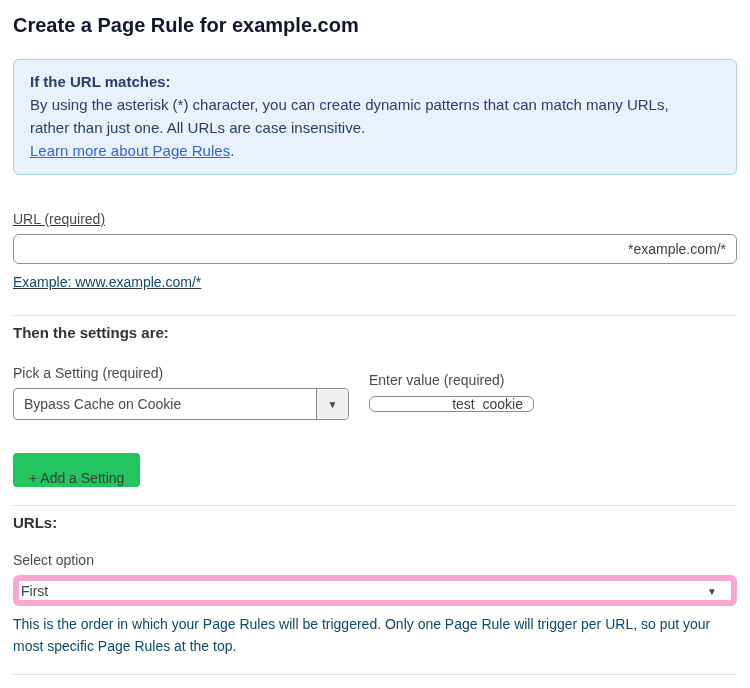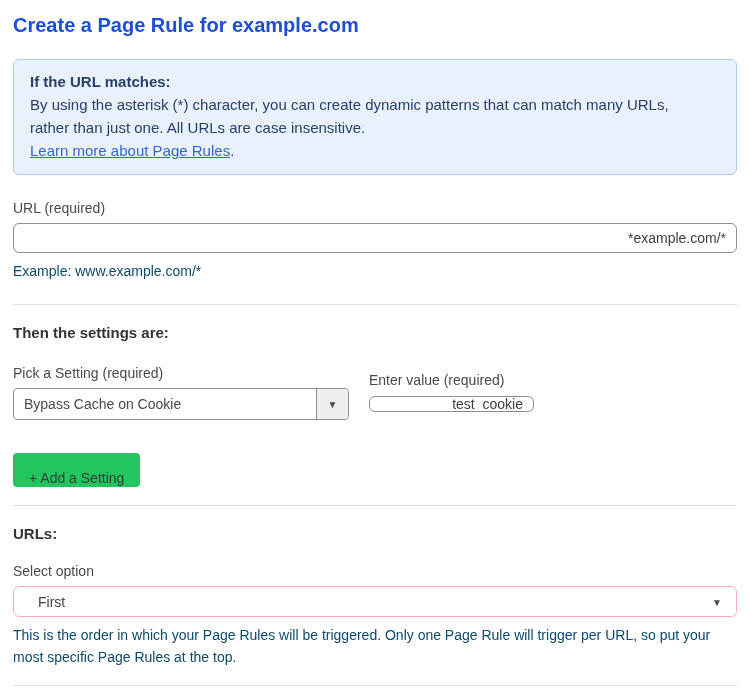--- a/index.html
+++ b/index.html
@@ -9,21 +9,21 @@
     height: 688px;
     font-family: "Liberation Sans", sans-serif;
     color: #333333;
     overflow: hidden;
   }
   .page { padding: 12px 13px 0 13px; }
 
   h1.title {
     font-size: 20px;
     font-weight: bold;
-    color: #1d4ed8;
+    color: #0f172a;
     margin-top: 2px;
   }
 
   .info-box {
     margin-top: 22px;
     background: #e9f2fc;
     border: 1px solid #abcdf1;
     border-radius: 6px;
     padding: 10px 32px 12px 16px;
     font-size: 15px;
@@ -37,21 +37,21 @@
     cursor: pointer;
   }
 
   .field-label {
     display: block;
     font-size: 14px;
     color: #4a4a4a;
     margin-bottom: 7px;
   }
 
-  .url-block { margin-top: 25px; }
+  .url-block { margin-top: 36px; text-decoration: underline; }
   .text-input {
     width: 100%;
     height: 30px;
     border: 1px solid #8e8e8e;
     border-radius: 6px;
     padding: 0 10px;
     font-size: 14px;
     font-family: "Liberation Sans", sans-serif;
     color: #404040;
     background: #fff;
@@ -68,21 +68,21 @@
   hr.divider {
     border: none;
     border-top: 1px solid #e0e0e0;
     margin: 22px 0 0 0;
   }
 
   h2.section-heading {
     font-size: 15px;
     font-weight: bold;
     color: #333333;
-    margin-top: 19px;
+    margin-top: 8px;
   }
 
   .settings-row {
     display: flex;
     align-items: flex-start;
     margin-top: 24px;
   }
   .setting-col { width: 336px; }
   .value-col { margin-left: 20px; margin-top: 7px; width: 165px; }
 
@@ -131,26 +131,26 @@
     height: 30px;
     padding: 17px 16px;
   }
   .add-setting-btn { margin-top: 33px; height: 29px; }
 
   .order-block { margin-top: 21px; }
   .order-select {
     position: relative;
     width: 100%;
     height: 31px;
-    border: 1px solid #f9a8d4;
+    border: 6px solid #f9a8d4;
     border-radius: 6px;
     background: #fff;
     display: flex;
     align-items: center;
-    padding: 0 24px;
+    padding: 0 2px;
     font-size: 14px;
     color: #404040;
     cursor: pointer;
   }
   .order-select .arrow {
     position: absolute;
     right: 14px;
     top: 50%;
     transform: translateY(-50%);
     font-size: 10px;

